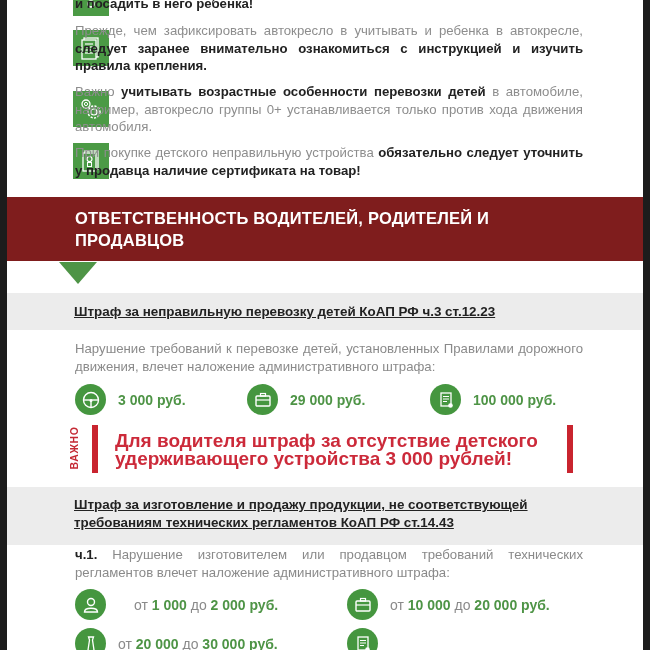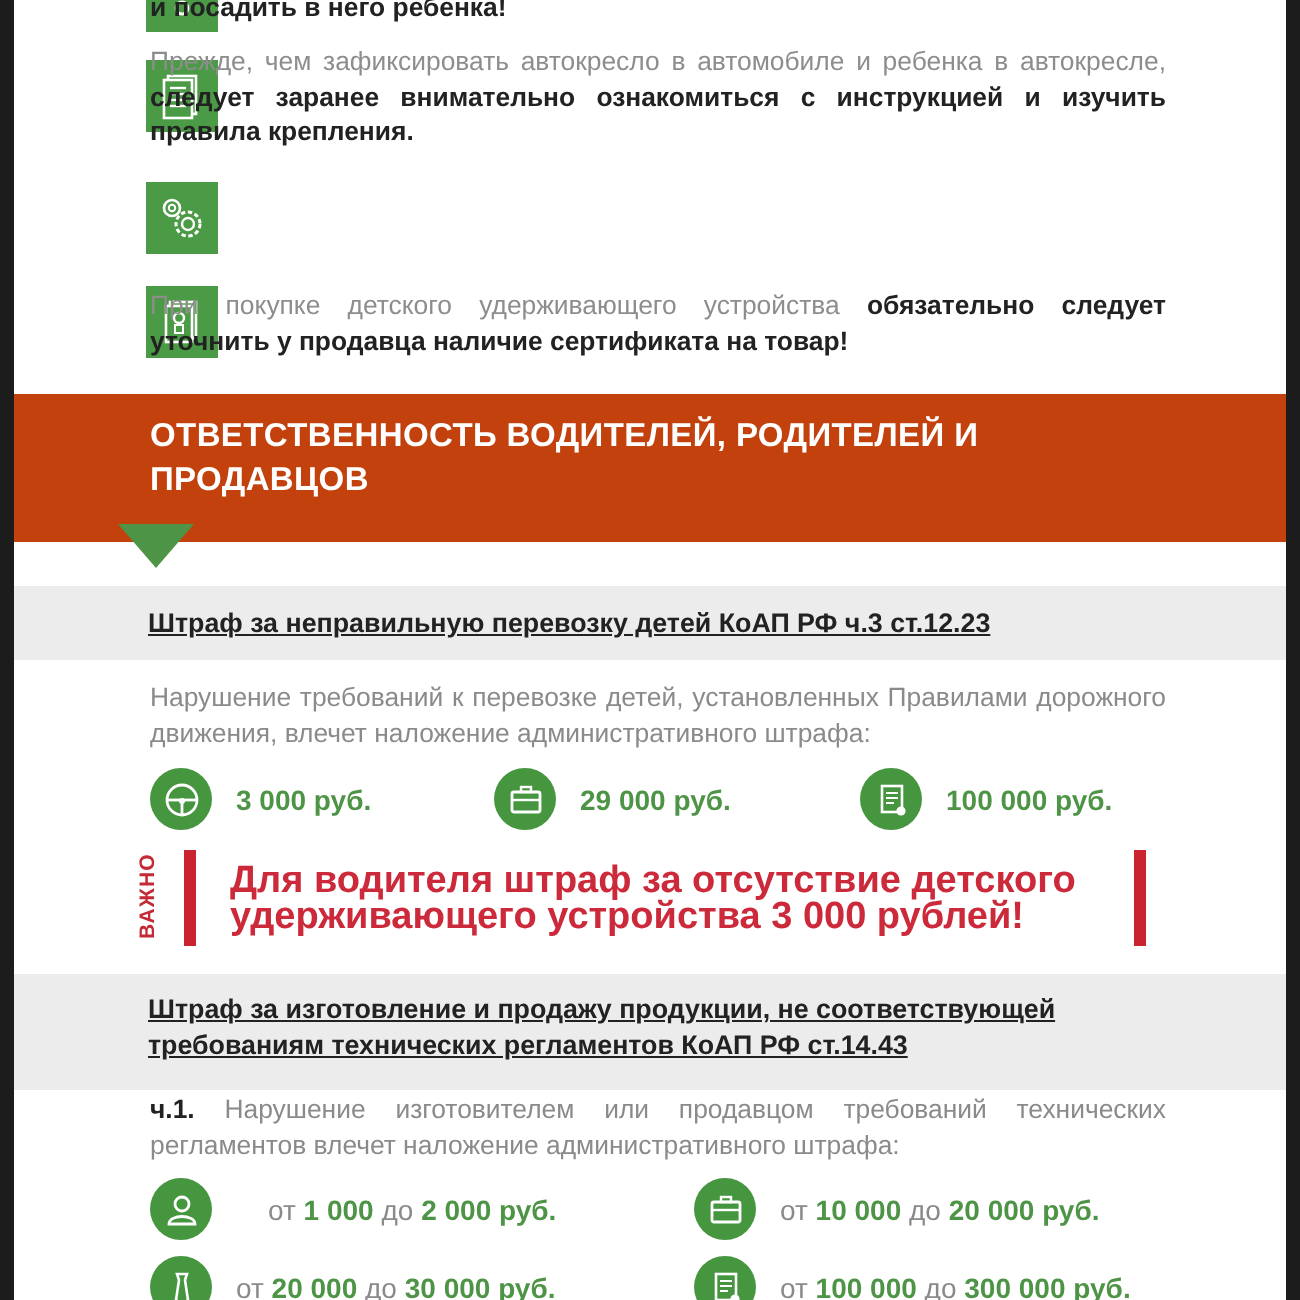--- a/index.html
+++ b/index.html
@@ -5,21 +5,21 @@
   * { box-sizing: border-box; margin: 0; padding: 0; }
   html, body { width: 650px; height: 650px; overflow: hidden; background: #1c1c1c; }
   body { font-family: "Liberation Sans", sans-serif; position: relative; }
   .page { position: absolute; left: 7px; top: 0; width: 636px; height: 650px; background: #ffffff; overflow: hidden; }
 
   .tip { position: absolute; left: 68px; width: 508px; font-size: 13.2px; line-height: 17.5px; color: #8d8d8d; text-align: justify; }
   .tip b { color: #222; font-weight: bold; }
   .sq-icon { position: absolute; left: 66px; width: 36px; height: 36px; background: #4b9a45; display: flex; align-items: center; justify-content: center; }
   .sq-icon svg { width: 26px; height: 26px; }
 
-  .band { position: absolute; left: 0; top: 197px; width: 636px; height: 74px; background: #c2410c; }
+  .band { position: absolute; left: 0; top: 197px; width: 636px; height: 64px; background: #7f1d1d; }
   .band-title { position: absolute; left: 68px; top: 10px; width: 520px; color: #ffffff; font-size: 16.5px; font-weight: bold; line-height: 22px; letter-spacing: 0.2px; }
   .band-pointer { position: absolute; left: 52px; top: 262px; width: 0; height: 0; border-left: 19px solid transparent; border-right: 19px solid transparent; border-top: 22px solid #4e9446; }
 
   .grey { position: absolute; left: 0; width: 636px; background: #ececec; }
   .grey-title { position: absolute; left: 67px; font-size: 13.4px; font-weight: bold; color: #222; line-height: 18px; text-decoration: underline; }
 
   .para { position: absolute; left: 68px; width: 508px; font-size: 13.2px; line-height: 18px; color: #8a8a8a; text-align: justify; }
   .para b { color: #222; }
 
   .fine { position: absolute; display: flex; align-items: center; }
@@ -51,42 +51,45 @@
     <svg viewBox="0 0 26 26">
         <rect x="6" y="3" width="14" height="19" fill="none" stroke="#fff" stroke-width="1.3"></rect>
         <rect x="4" y="5" width="14" height="19" fill="#4b9a45" stroke="#fff" stroke-width="1.3"></rect>
         <line x1="7" y1="9" x2="15" y2="9" stroke="#fff" stroke-width="1.2"></line>
         <line x1="7" y1="12" x2="15" y2="12" stroke="#fff" stroke-width="1.2"></line>
         <line x1="7" y1="15" x2="15" y2="15" stroke="#fff" stroke-width="1.2"></line>
         <line x1="7" y1="18" x2="15" y2="18" stroke="#fff" stroke-width="1.2"></line>
       </svg>
   </div>
   <div class="tip" style="top:22px;">
-    <span>Прежде, чем зафиксировать автокресло в автомобиле и ребенка в автокресле, </span><b>следует заранее внимательно ознакомиться с инструкцией и изучить правила крепления.</b>
+    <span>Прежде, чем зафиксировать автокресло в учитывать и ребенка в автокресле, </span><b>следует заранее внимательно ознакомиться с инструкцией и изучить правила крепления.</b>
   </div>
 
   <div class="sq-icon" style="top:91px;">
     <svg viewBox="0 0 26 26">
         <circle cx="8" cy="8" r="4" fill="none" stroke="#fff" stroke-width="1.3"></circle>
         <circle cx="8" cy="8" r="1.6" fill="none" stroke="#fff" stroke-width="1"></circle>
         <circle cx="16" cy="16" r="6" fill="none" stroke="#fff" stroke-width="1.5" stroke-dasharray="2.2 1.3"></circle>
         <circle cx="16" cy="16" r="3" fill="none" stroke="#fff" stroke-width="1.2"></circle>
       </svg>
+  </div>
+  <div class="tip" style="top:83px;">
+    <span>Важно </span><b>учитывать возрастные особенности перевозки детей</b><span> в автомобиле, например, автокресло группы 0+ устанавливается только против хода движения автомобиля.</span>
   </div>
 
   <div class="sq-icon" style="top:143px;">
     <svg viewBox="0 0 26 26">
         <rect x="7" y="3" width="13" height="18" fill="none" stroke="#fff" stroke-width="1.3"></rect>
         <rect x="5" y="5" width="13" height="18" fill="#4b9a45" stroke="#fff" stroke-width="1.3"></rect>
         <circle cx="11.5" cy="11" r="2.5" fill="none" stroke="#fff" stroke-width="1.2"></circle>
         <rect x="9.5" y="14.5" width="4" height="4" fill="none" stroke="#fff" stroke-width="1"></rect>
       </svg>
   </div>
   <div class="tip" style="top:144px;">
-    <span>При покупке детского удерживающего устройства </span><b>обязательно следует уточнить у продавца наличие сертификата на товар!</b>
+    <span>При покупке детского неправильную устройства </span><b>обязательно следует уточнить у продавца наличие сертификата на товар!</b>
   </div>
 
   <div class="band">
     <div class="band-title">ОТВЕТСТВЕННОСТЬ ВОДИТЕЛЕЙ, РОДИТЕЛЕЙ И ПРОДАВЦОВ</div>
   </div>
   <div class="band-pointer"></div>
 
   <div class="grey" style="top:293px; height:37px;">
     <div class="grey-title" style="top:10px;">Штраф за неправильную перевозку детей КоАП РФ ч.3 ст.12.23</div>
   </div>
@@ -170,16 +173,15 @@
   <div class="fine" style="left:340px; top:628px;">
     <div class="circle">
       <svg viewBox="0 0 20 20">
           <rect x="5" y="3" width="10" height="13" fill="none" stroke="#fff" stroke-width="1.3"></rect>
           <line x1="7" y1="6.5" x2="13" y2="6.5" stroke="#fff" stroke-width="1"></line>
           <line x1="7" y1="9" x2="13" y2="9" stroke="#fff" stroke-width="1"></line>
           <line x1="7" y1="11.5" x2="11" y2="11.5" stroke="#fff" stroke-width="1"></line>
           <circle cx="14.5" cy="15.5" r="2.3" fill="#fff"></circle>
         </svg>
     </div>
-    <span class="range"><span>от</span> <b>100 000</b> <span>до</span> <b>300 000 руб.</b></span>
   </div>
 
 </div>
 
 </body></html>

